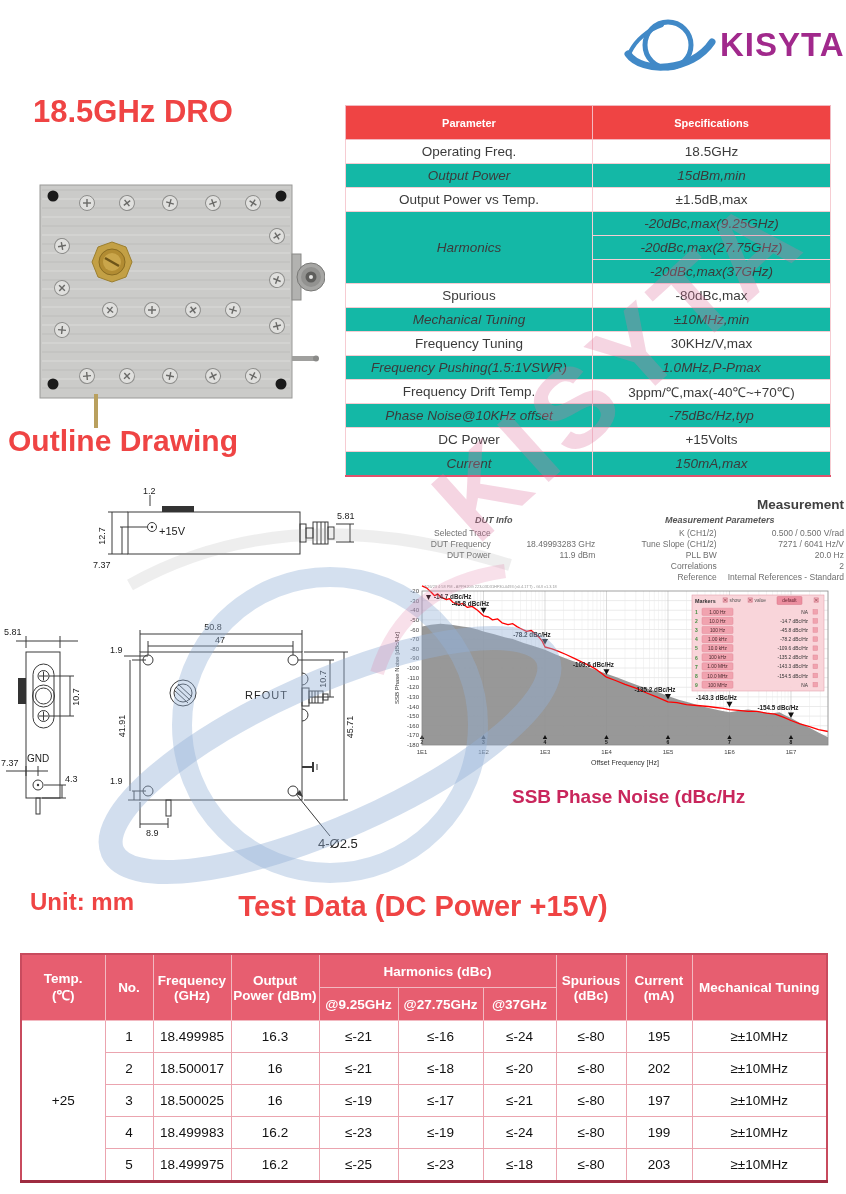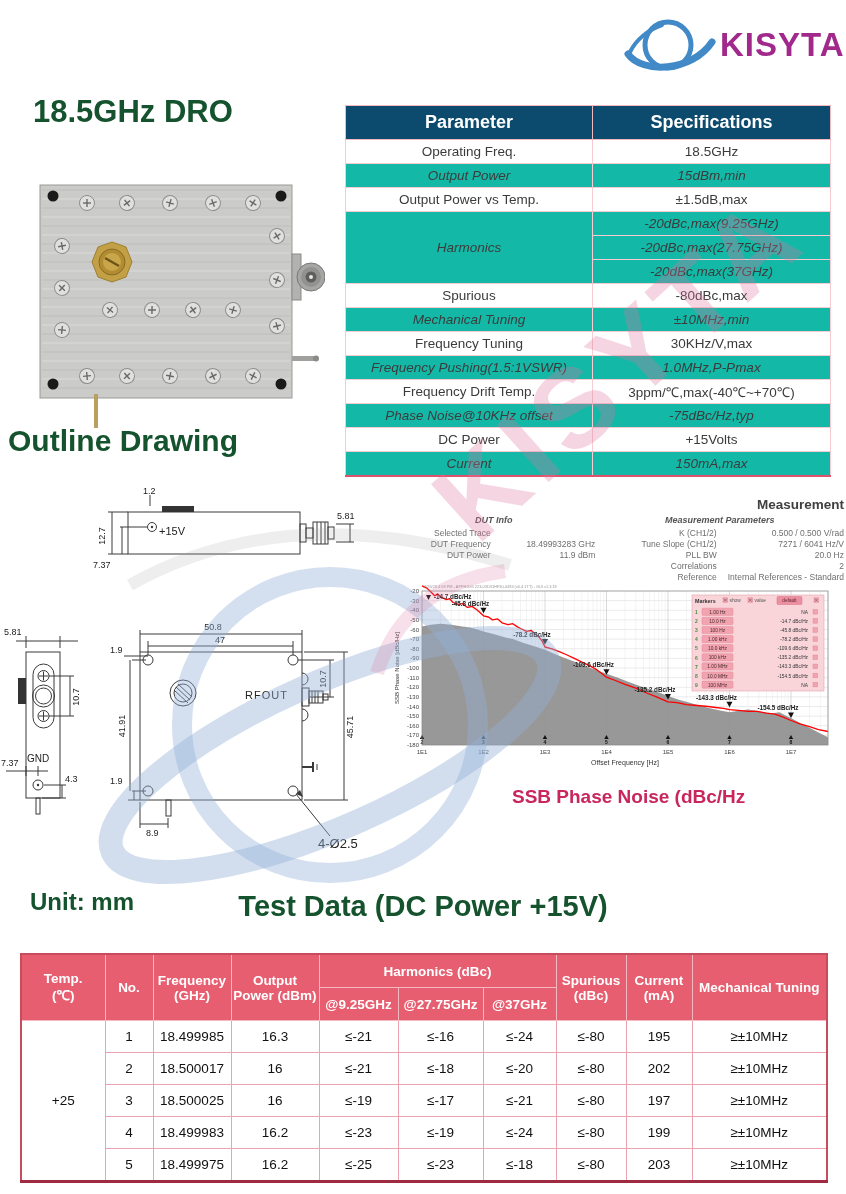--- a/index.html
+++ b/index.html
@@ -1,31 +1,31 @@
 <!DOCTYPE html>
 <html><head>
 <meta charset="utf-8">
 <style>
   html,body{margin:0;padding:0;background:#888;}
   #page{position:relative;width:846px;height:1194px;background:#fff;overflow:hidden;
         font-family:"Liberation Sans",sans-serif;margin:0 auto;}
   .abs{position:absolute;}
-  .heading{font-weight:bold;color:#14532d;}
+  .heading{font-weight:bold;color:#ef4444;}
   #product-title{left:33px;top:94px;font-size:31px;}
   #outline-heading{left:8px;top:424px;font-size:30px;}
   #unit-label{left:30px;top:856px;font-size:24px;margin-top:32px;}
   #test-heading{left:0;top:890px;width:100%;text-align:center;font-size:29px;}
   #pn-caption{left:512px;top:786px;font-size:19px;color:#c9265c;}
   
   #logo{left:620px;top:12px;width:216px;height:76px;}
   #logo .brand{position:absolute;left:100px;top:14px;font-size:33px;font-weight:bold;color:#a1298c;letter-spacing:1px;}
   
   #spec-wrap{left:345px;top:105px;}
   table.spec{border-collapse:collapse;table-layout:fixed;width:486px;font-size:13.5px;color:#3b3b3b;border-bottom:2px solid #e0526c;}
-  table.spec th{background:#0c4a6e;color:#fff;font-weight:bold;height:31px;font-size:18px;border:1px solid #f2b9c1;}
+  table.spec th{background:#ef4444;color:#fff;font-weight:bold;height:31px;font-size:11px;border:1px solid #f2b9c1;}
   table.spec td{height:23px;text-align:center;border:1px solid #f6ccd2;background:#fff;padding:0 2px;}
   table.spec tr.alt td{background:#14b8a6;font-style:italic;}
   table.spec col.c1{width:247px;}
   
   #meas{left:392px;top:497px;width:452px;}
   #meas .mtitle{text-align:right;font-size:13.5px;font-weight:bold;color:#404040;}
   .minfo{display:flex;font-size:8.5px;color:#6e6e6e;margin-top:3px;}
   .mcol1{width:45%;} .mcol2{width:55%;}
   .mhead{font-size:9px;font-style:italic;font-weight:bold;color:#555;text-align:center;margin-bottom:3px;}
   .mrow{display:flex;line-height:11px;}

